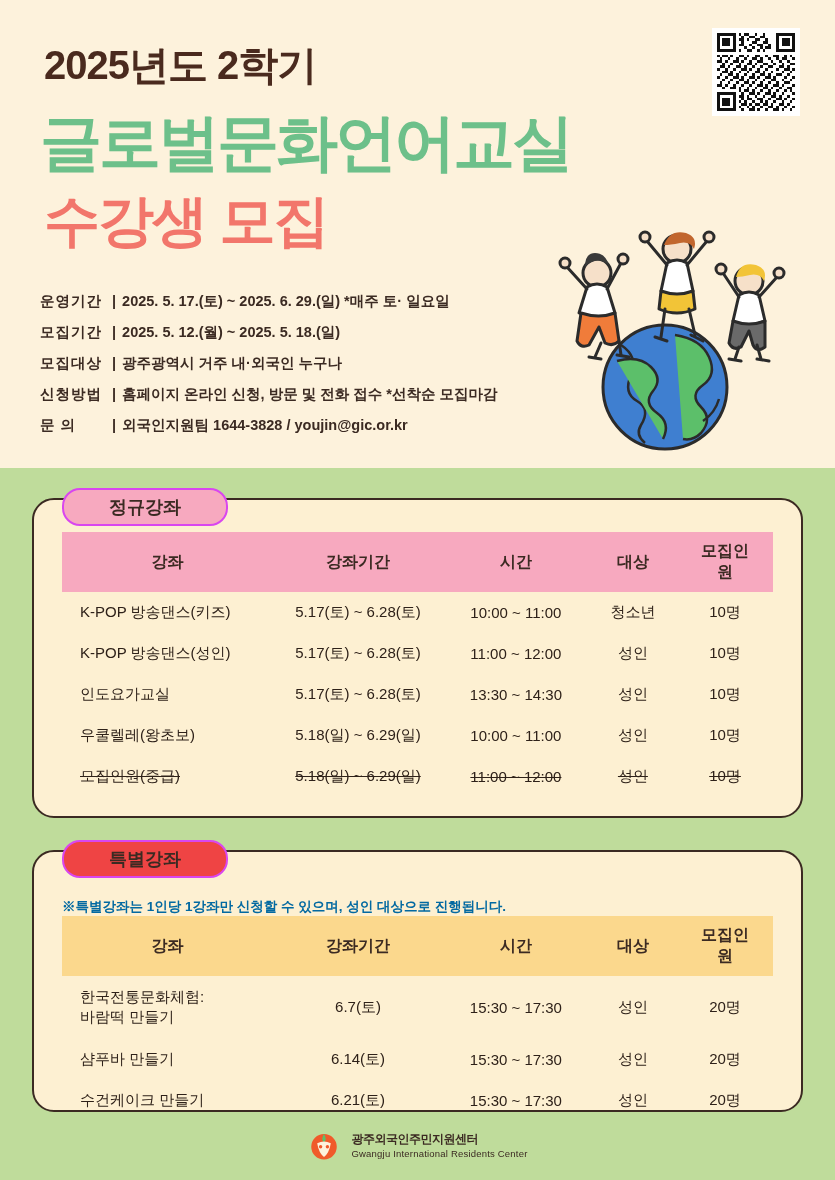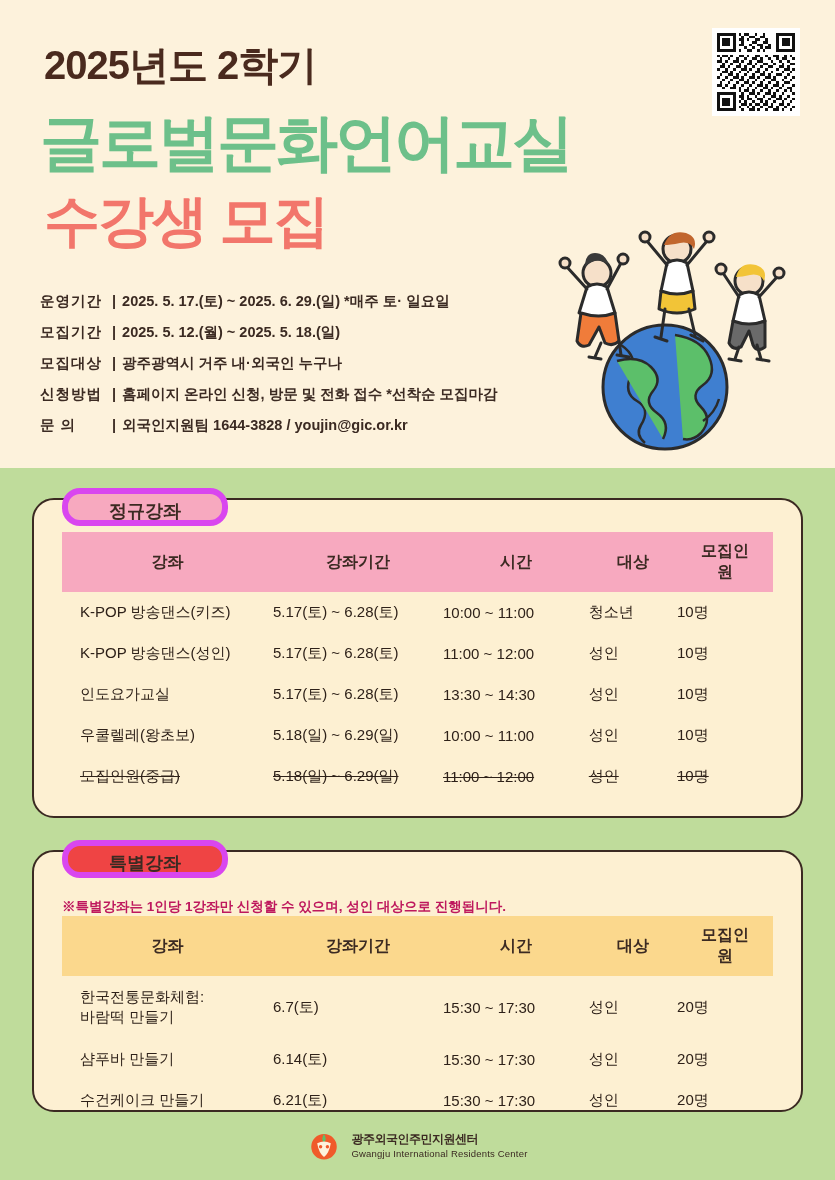--- a/index.html
+++ b/index.html
@@ -59,47 +59,47 @@
   }
 
   .card {
     position: absolute; left: 32px; width: 771px;
     background: #fdf0d2; border: 2px solid #3b2a22; border-radius: 22px;
   }
   .card.regular { top: 498px; height: 320px; }
   .card.special { top: 850px; height: 262px; }
 
   .chip {
-    position: absolute; background: #f7a9bf; border: 6px solid #d946ef;
+    position: absolute; background: #f7a9bf; border: 2px solid #d946ef;
     border-radius: 18px; height: 38px; line-height: 34px;
     font-size: 18px; font-weight: bold; color: #3b2a22; text-align: center;
   }
   .chip.regular { left: 62px; top: 488px; width: 166px; }
   .chip.special { left: 62px; top: 840px; width: 166px; background: #ef4444; }
 
   table.schedule {
     position: absolute; border-collapse: collapse; width: 711px; left: 62px;
   }
   table.schedule th {
     font-size: 16px; font-weight: bold; color: #3b2a22; padding: 9px 16px;
   }
   table.schedule td {
-    font-size: 15px; color: #2e2119; padding: 11px 0; text-align: left;
+    font-size: 15px; color: #2e2119; padding: 11px 0; text-align: center;
   }
   .head-regular th { background: #f7a9bf; }
   .head-special th { background: #fbd88d; }
   table.schedule thead tr { }
   .col-course { text-align: left !important; padding-left: 18px !important; }
   .th-course { text-align: center; }
 
   .strike td { text-decoration: line-through; }
 
   .note {
     position: absolute; left: 62px; top: 898px;
-    font-size: 13.5px; font-weight: bold; color: #be185d;
+    font-size: 13.5px; font-weight: bold; color: #0369a1;
   }
 
   
   .footer {
     position: absolute; left: 0; bottom: 18px; width: 835px;
     display: flex; align-items: center; justify-content: center; gap: 10px;
   }
   .footer-logo { width: 34px; height: 34px; }
   .footer-text-kr { font-size: 12px; font-weight: bold; color: #3b2a22; letter-spacing: -0.5px;}
   .footer-text-en { font-size: 9.5px; color: #3b2a22; letter-spacing: 0.2px; }

